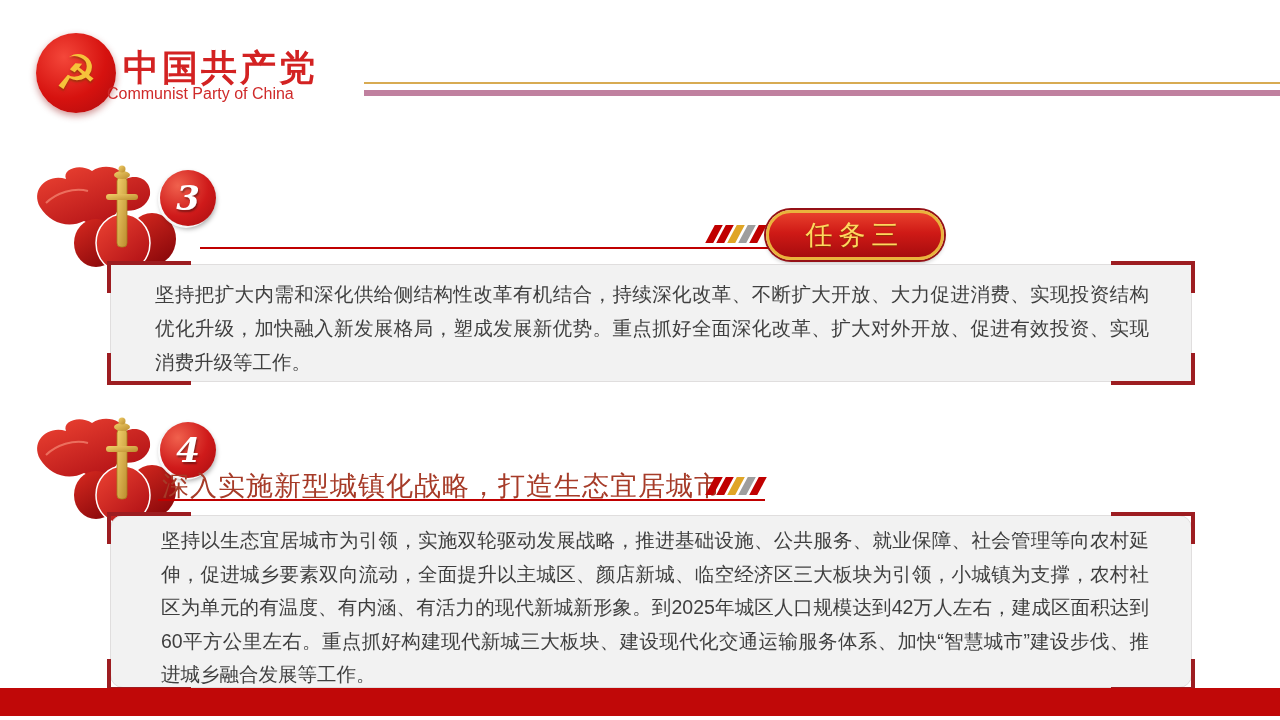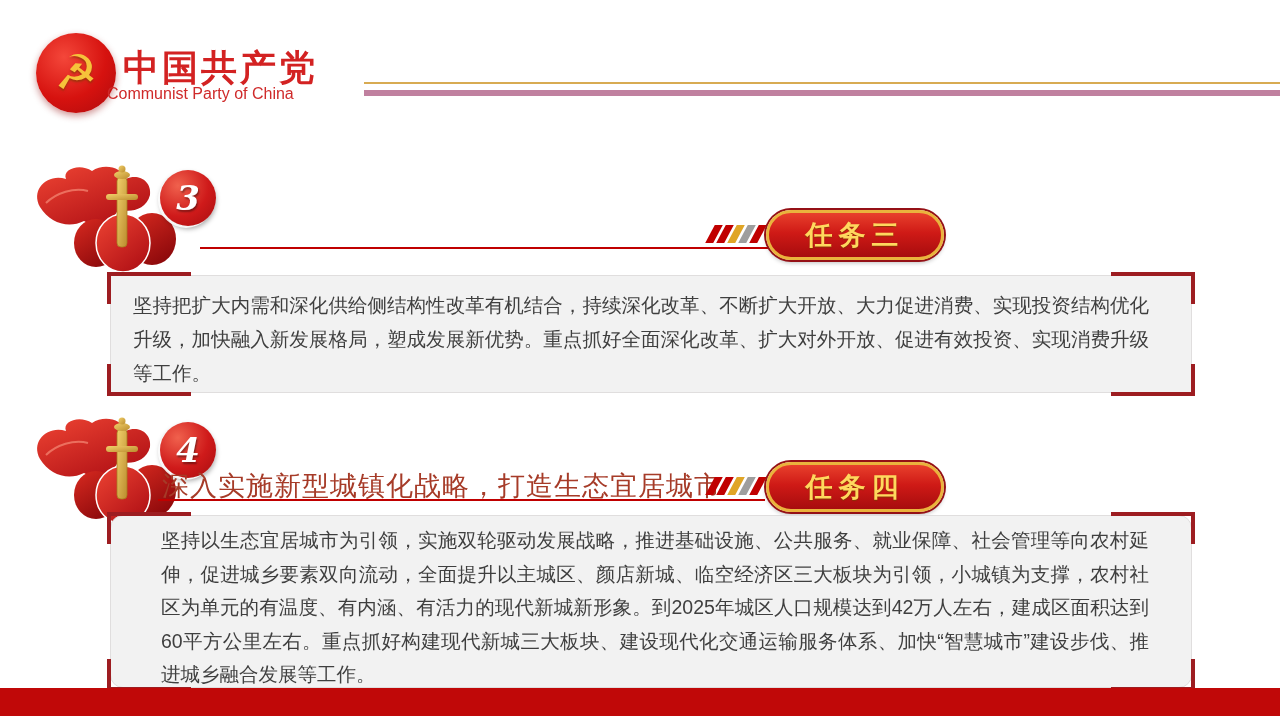--- a/index.html
+++ b/index.html
@@ -53,30 +53,30 @@
   .slash-red  { background:#c00000; }
   .slash-gold { background:#e0a526; }
   .slash-gray { background:#9e9e9e; }
 
   .badge {
     position:absolute; left:766px; top:47px; width:178px; height:50px; border-radius:26px;
     background:linear-gradient(180deg, #e8402c 0%, #cf1a16 45%, #a70c0e 100%);
     border:3px solid #eab33d;
     box-shadow:0 0 0 2px #951016, 0 3px 4px rgba(0,0,0,.25);
     display:flex; align-items:center; justify-content:center;
-    color:#ffd85e; font-size:27px; font-weight:bold; letter-spacing:6px;
+    color:#ffd85e; font-size:27px; font-weight:normal; letter-spacing:6px;
     text-shadow:0 1px 1px rgba(122,60,0,.8);
   }
 
   .textbox {
     position:absolute; left:110px; width:1082px;
     background:#f2f2f2; border:1px solid #e0dede;
     color:#3f3f3f; font-size:19.5px; text-align:justify;
   }
-  #sec3 .textbox { top:112px; height:118px; padding:12px 42px 0 22px; line-height:34px; }
+  #sec3 .textbox { top:101px; height:118px; padding:12px 42px 0 44px; line-height:34px; }
   #sec4 .textbox { top:100px; height:173px; padding:8px 42px 0 50px;  line-height:33.5px;border-radius:13px; }
 
   .corner { position:absolute; width:84px; height:32px; border-color:#9d1d21; border-style:solid; border-width:0; }
   .corner.tl { top:-4px; left:-4px;  border-top-width:4px; border-left-width:4px; }
   .corner.tr { top:-4px; right:-4px; border-top-width:4px; border-right-width:4px; }
   .corner.bl { bottom:-4px; left:-4px;  border-bottom-width:4px; border-left-width:4px; }
   .corner.br { bottom:-4px; right:-4px; border-bottom-width:4px; border-right-width:4px; }
 
   .footer { position:absolute; left:0; top:688px; width:1280px; height:28px; background:#c00808; }
 </style>
@@ -156,21 +156,20 @@
     <div class="num-circle">4</div>
     <div class="sec-title">深入实施新型城镇化战略，打造生态宜居城市</div>
     <div class="title-underline"></div>
     <div class="slashes">
       <span class="slash slash-red"></span>
         <span class="slash slash-red"></span>
         <span class="slash slash-gold"></span>
         <span class="slash slash-gray"></span>
         <span class="slash slash-red"></span>
     </div>
-    <div class="badge">任务四</div>
     <div class="textbox">
       <span class="corner tl"></span>
       <span class="corner tr"></span>
       <span class="corner bl"></span>
       <span class="corner br"></span>
       <span>坚持以生态宜居城市为引领，实施双轮驱动发展战略，推进基础设施、公共服务、就业保障、社会管理等向农村延伸，促进城乡要素双向流动，全面提升以主城区、颜店新城、临空经济区三大板块为引领，小城镇为支撑，农村社区为单元的有温度、有内涵、有活力的现代新城新形象。到2025年城区人口规模达到42万人左右，建成区面积达到60平方公里左右。重点抓好构建现代新城三大板块、建设现代化交通运输服务体系、加快“智慧城市”建设步伐、推进城乡融合发展等工作。</span>
     </div>
   </div>
 
   <div class="footer"></div>

